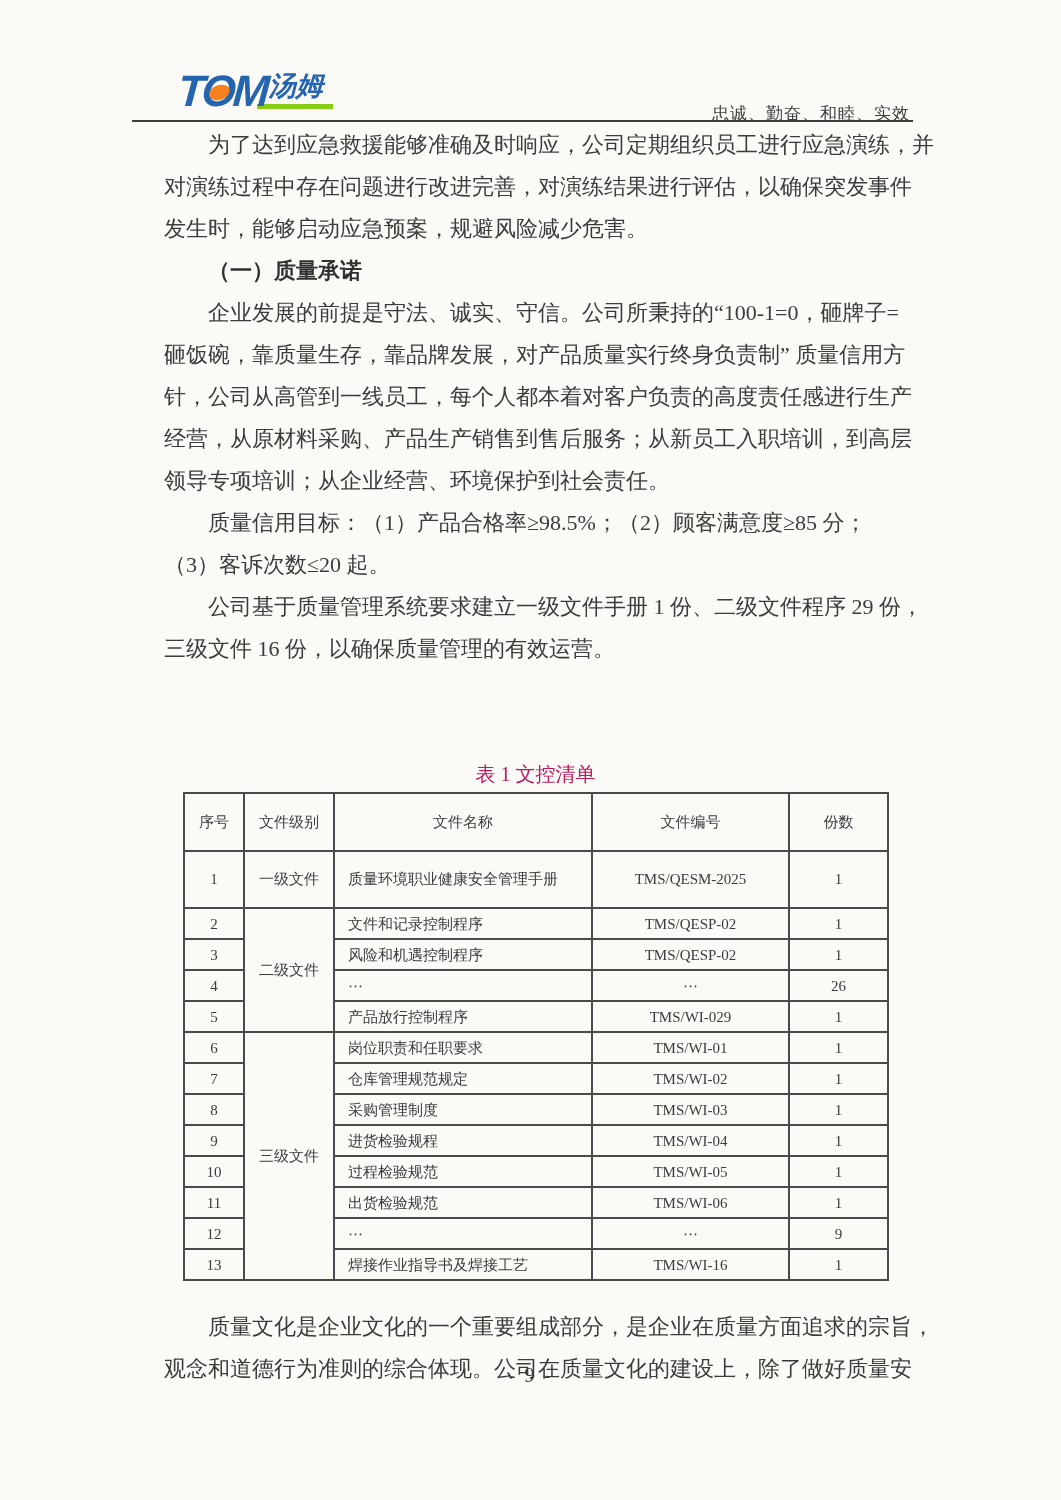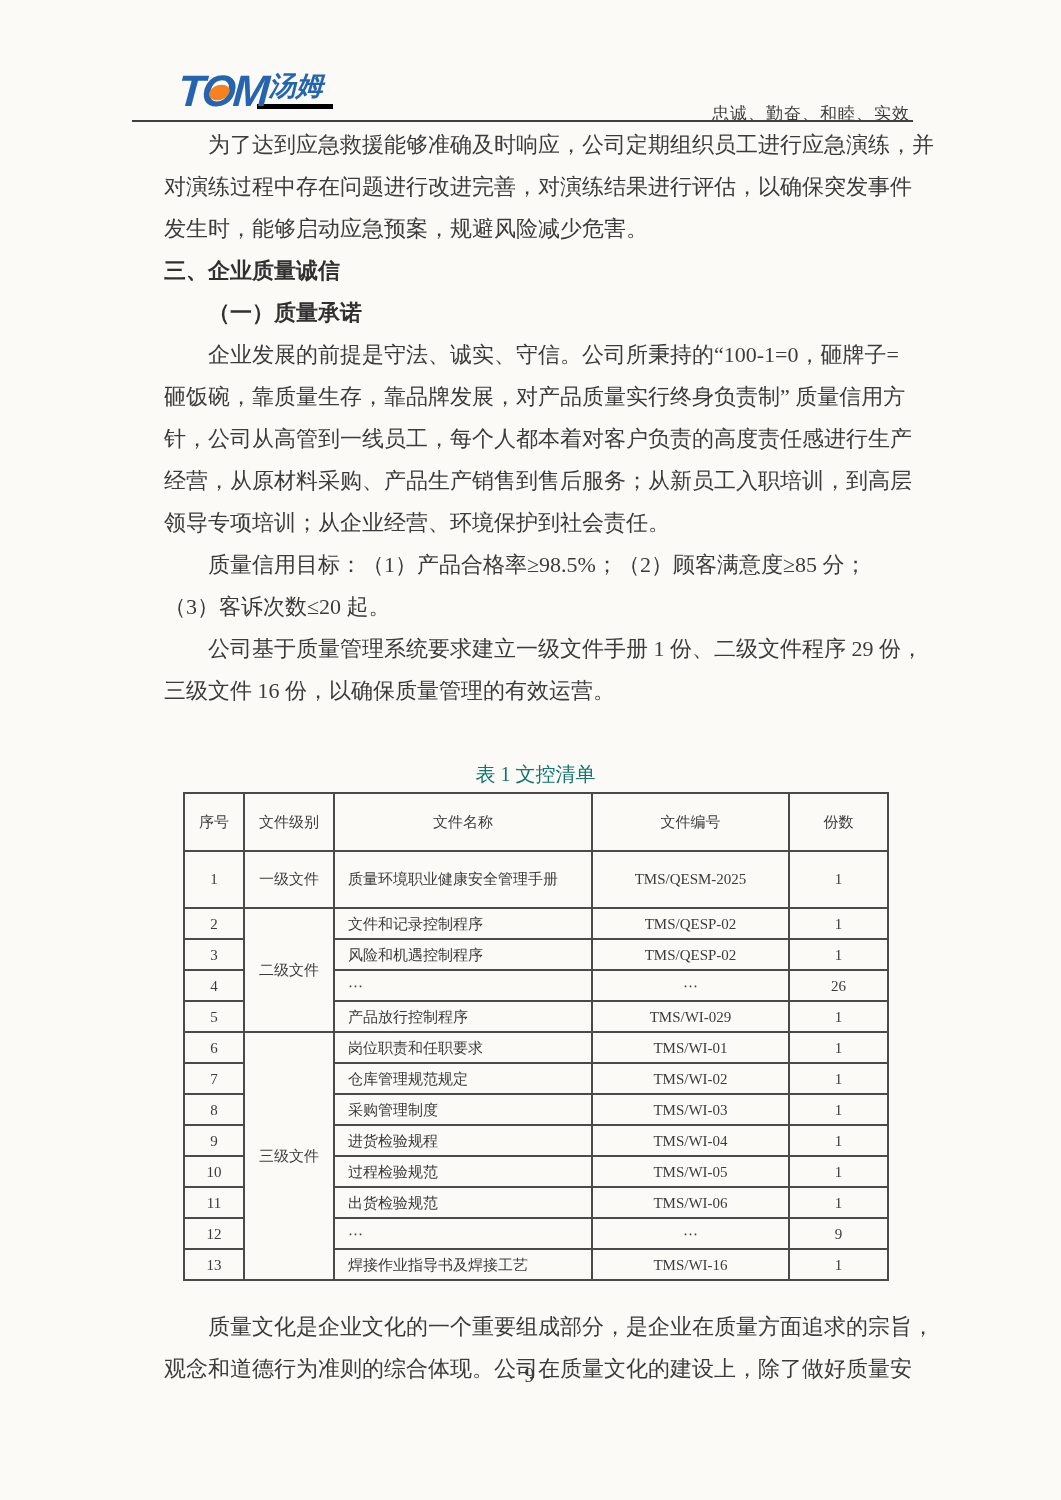--- a/index.html
+++ b/index.html
@@ -19,41 +19,41 @@
     color:#2565b0; transform:skewX(-4deg); position:relative; z-index:1;
   }
   .logo-o { position:relative; display:inline-block; }
   .logo-o .o-dot {
     position:absolute; left:7px; top:13px; width:21px; height:15px;
     background:#f6821f; border-radius:50%; transform:rotate(-18deg); z-index:2;
   }
   .logo-cn {
     font-family:"Liberation Sans","DejaVu Sans",sans-serif;
     font-weight:bold; font-style:italic; font-size:27px; line-height:1;
-    color:#2565b0; border-bottom:5px solid #000000;
+    color:#2565b0; border-bottom:5px solid #84cc16;
     padding:0 10px 4px 12px; margin-left:-10px; margin-bottom:1px;
   }
   .slogan {
     position:absolute; top:102px; right:151px;
     font-size:17px; color:#3d3d3d; letter-spacing:1px;
   }
   .head-rule { position:absolute; left:132px; top:120px; width:781px; height:2px; background:#3e3e3e; }
   
   .content {
     position:absolute; left:164px; top:124px; width:812px;
     font-size:22px; line-height:42px; text-align:left;
   }
   .content p, .content h2, .content h3 { margin:0; white-space:pre-line; }
   .content p { text-indent:2em; }
   .content h2 { font-size:22px; font-weight:bold; color:#303030; text-indent:0; }
   .content h3 { font-size:22px; font-weight:bold; color:#303030; text-indent:2em; }
   
   .table-caption {
     position:absolute; left:184px; top:756px; width:703px; height:36px;
-    line-height:36px; text-align:center; font-size:20px; color:#0f766e;
+    line-height:36px; text-align:center; font-size:20px; color:#be185d;
   }
   table.doc-table {
     position:absolute; left:183px; top:792px; width:704px;
     border-collapse:collapse; table-layout:fixed;
     font-size:15px; color:#3b3b3b;
   }
   .doc-table th, .doc-table td {
     border:2px solid #4a4a4a; font-weight:normal;
     text-align:center; vertical-align:middle;
     padding:0 6px; line-height:26px; overflow:hidden;
@@ -82,21 +82,20 @@
     <span class="logo-tom"><span>T</span><span class="logo-o"><span>O</span><span class="o-dot"></span></span><span>M</span></span>
     <span class="logo-cn">汤姆</span>
   </div>
   <div class="slogan">忠诚、勤奋、和睦、实效</div>
   <div class="head-rule"></div>
 
   <div class="content">
     <p>为了达到应急救援能够准确及时响应，公司定期组织员工进行应急演练，并
 对演练过程中存在问题进行改进完善，对演练结果进行评估，以确保突发事件
 发生时，能够启动应急预案，规避风险减少危害。</p>
-    <h2>三、企业质量诚信</h2>
     <h3>（一）质量承诺</h3>
     <p>企业发展的前提是守法、诚实、守信。公司所秉持的“100-1=0，砸牌子=
 砸饭碗，靠质量生存，靠品牌发展，对产品质量实行终身负责制” 质量信用方
 针，公司从高管到一线员工，每个人都本着对客户负责的高度责任感进行生产
 经营，从原材料采购、产品生产销售到售后服务；从新员工入职培训，到高层
 领导专项培训；从企业经营、环境保护到社会责任。</p>
     <p>质量信用目标：（1）产品合格率≥98.5%；（2）顾客满意度≥85 分；
 （3）客诉次数≤20 起。</p>
     <p>公司基于质量管理系统要求建立一级文件手册 1 份、二级文件程序 29 份，
 三级文件 16 份，以确保质量管理的有效运营。</p>

